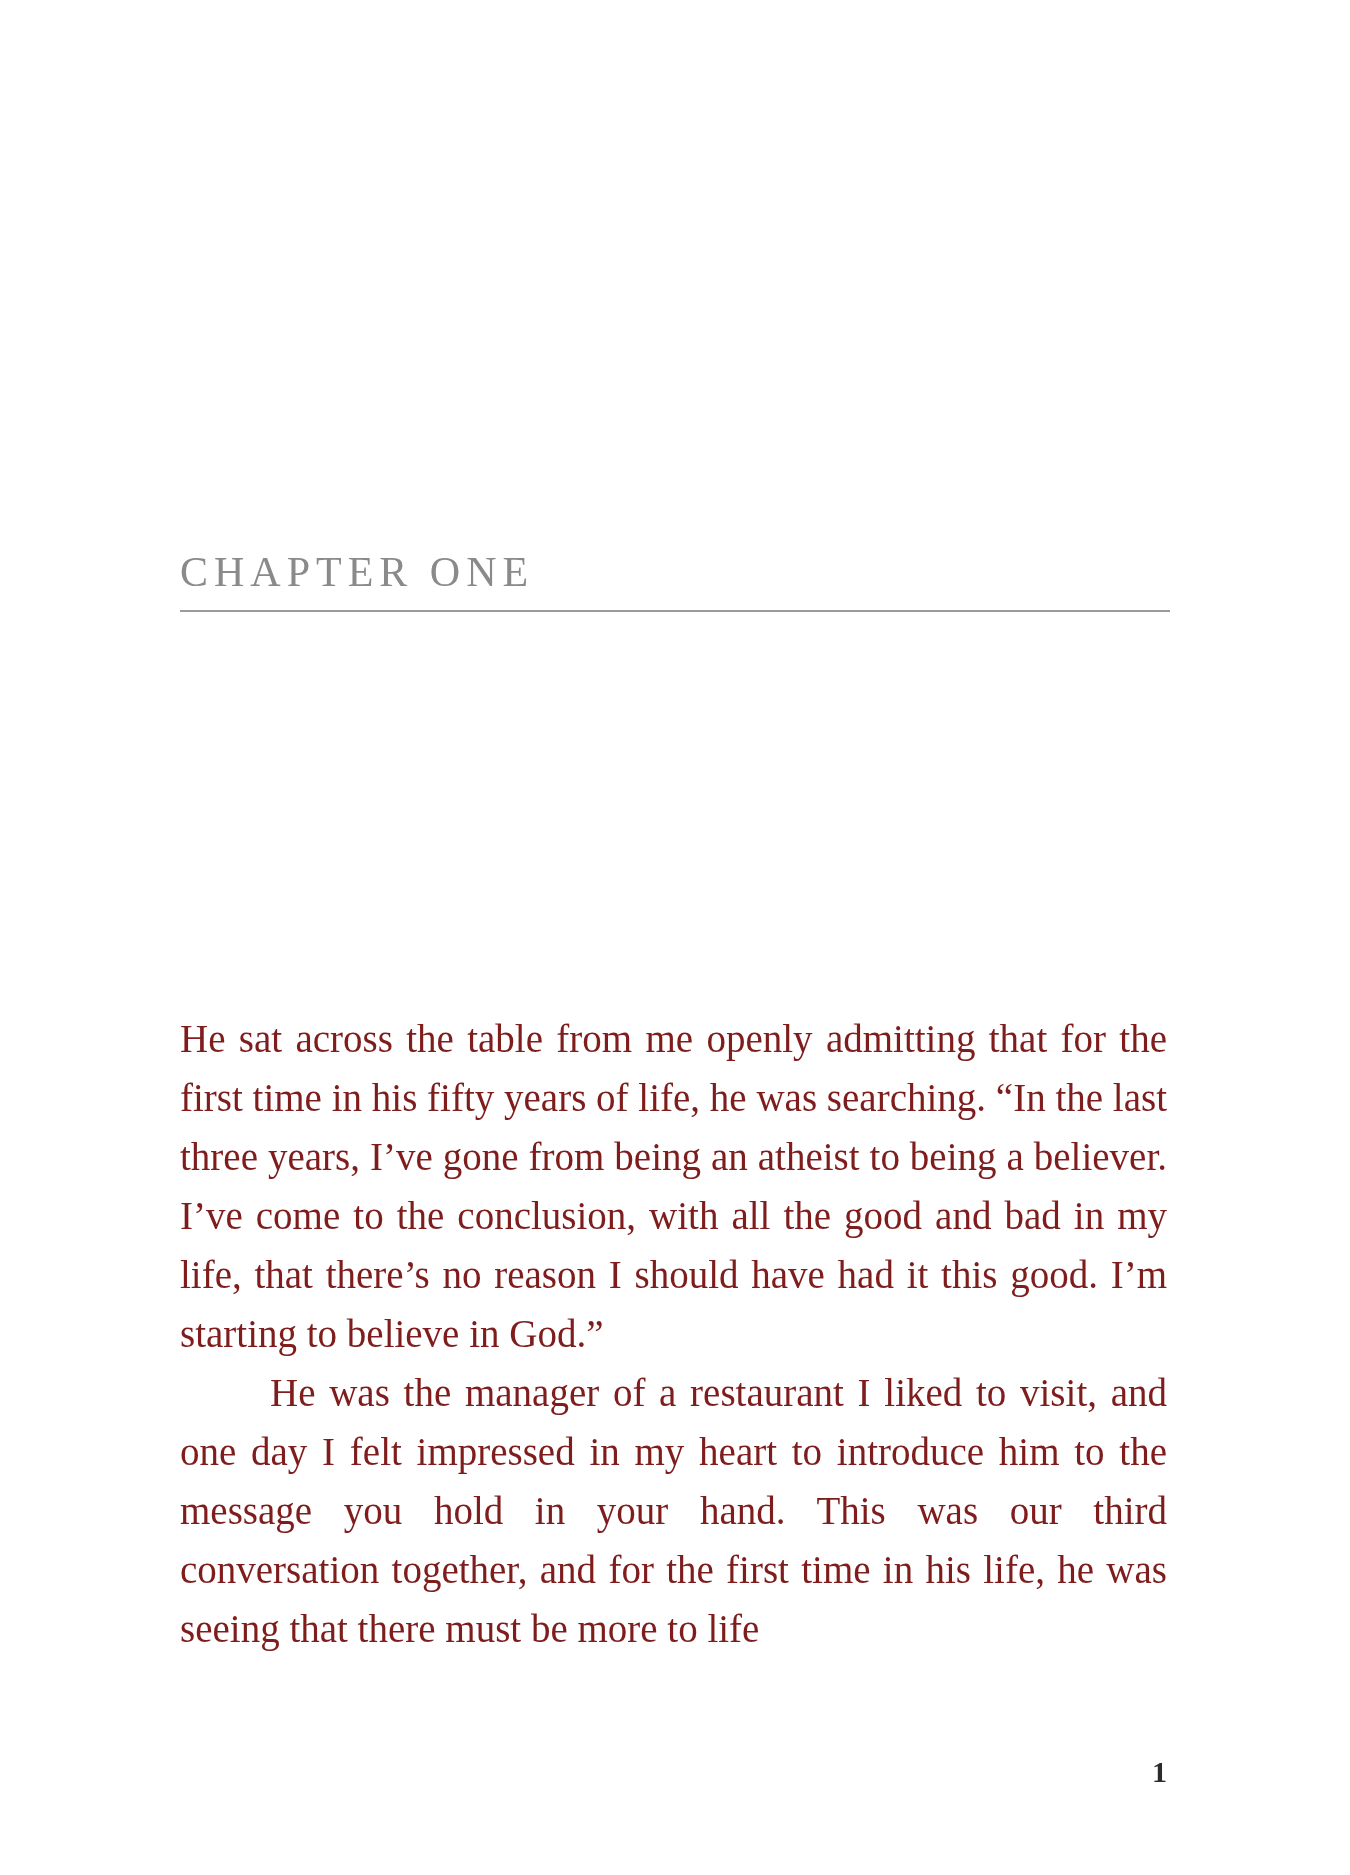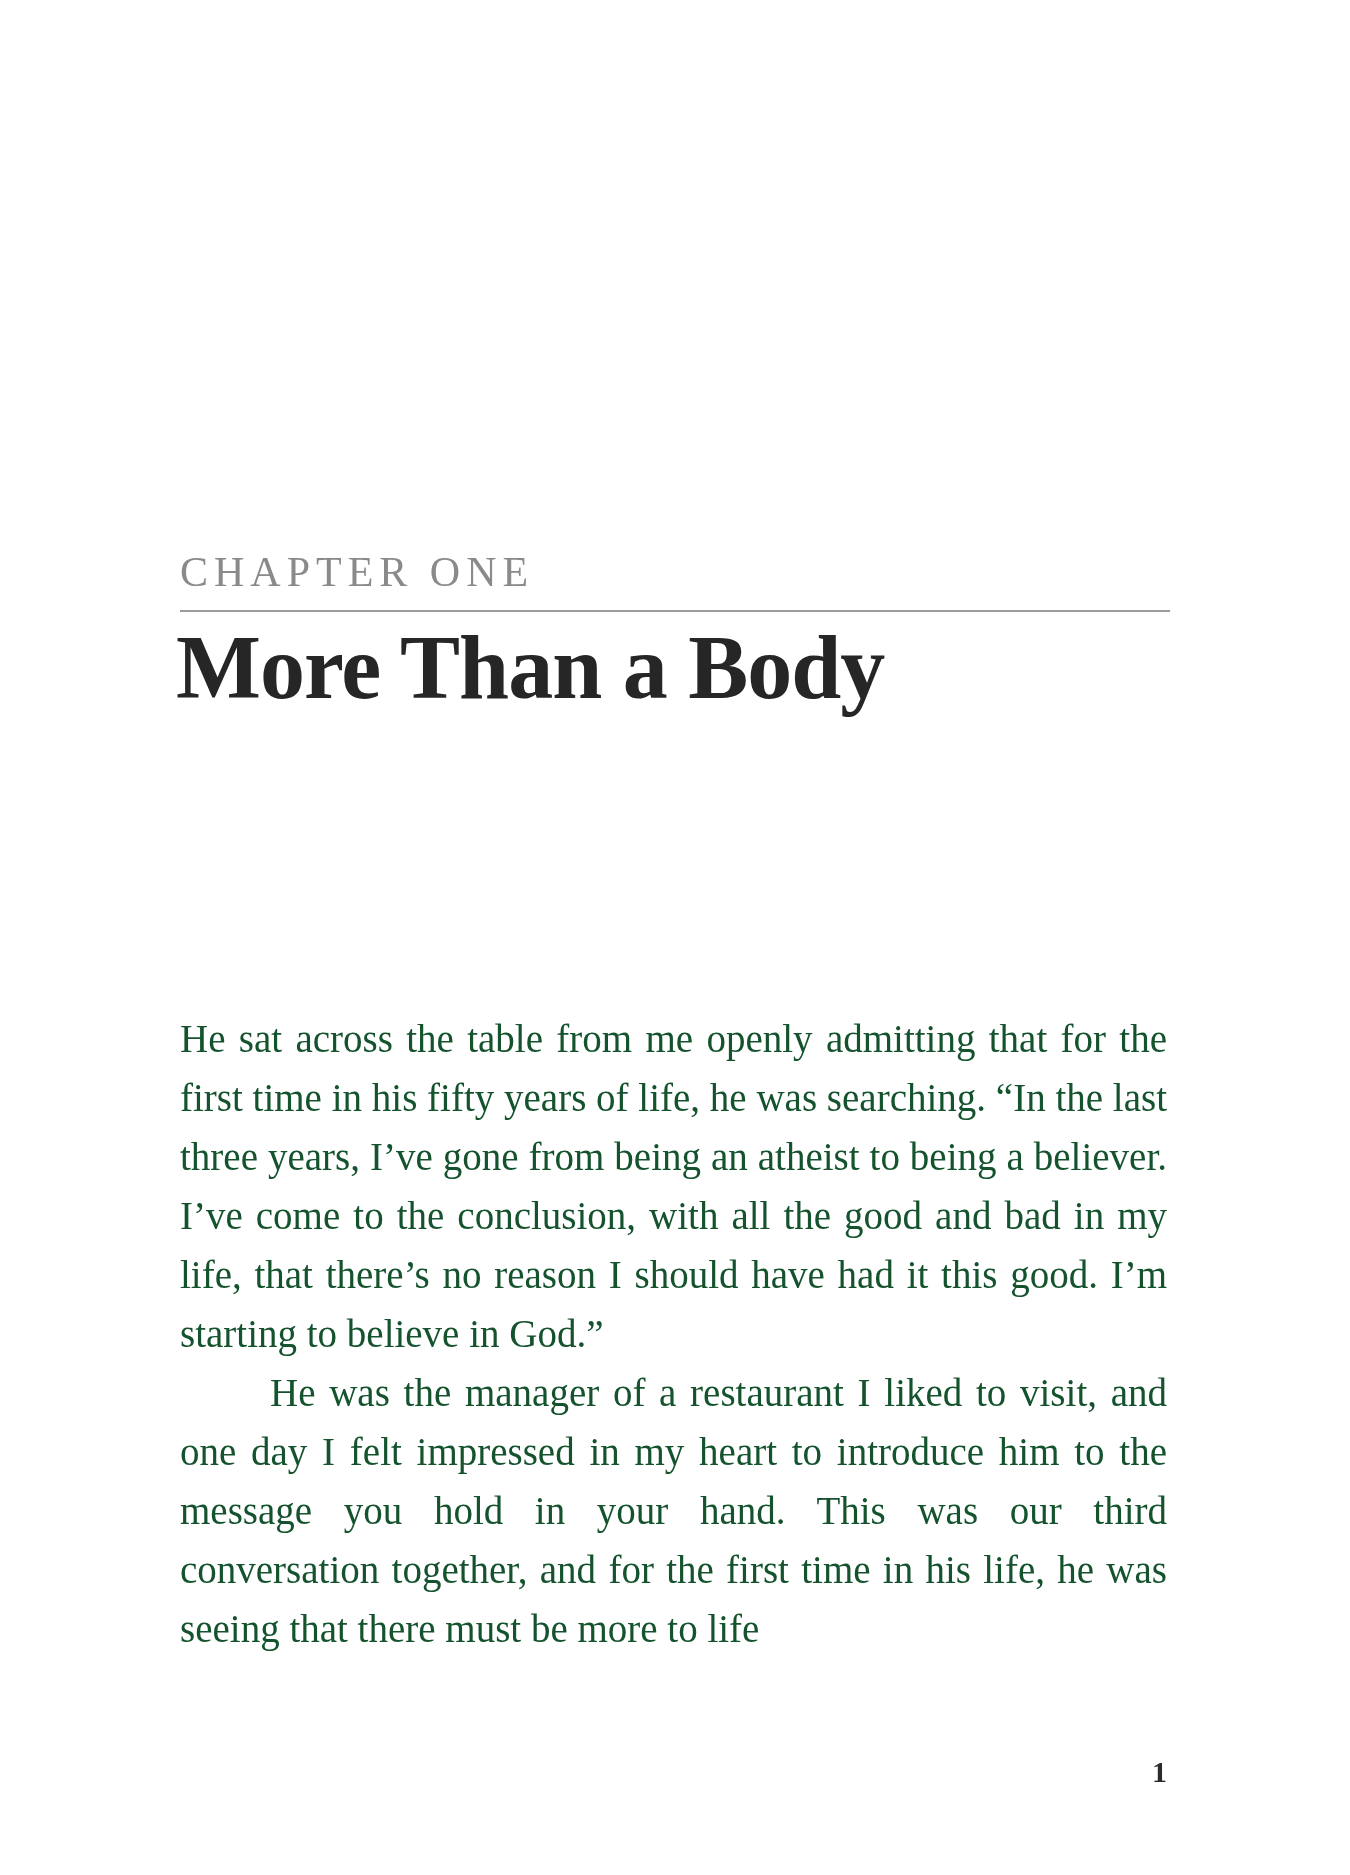--- a/index.html
+++ b/index.html
@@ -42,21 +42,21 @@
     letter-spacing: -1px;
     white-space: nowrap;
   }
   .body-text {
     position: absolute;
     left: 180px;
     top: 996px;
     width: 987px;
     font-size: 39px;
     line-height: 59px;
-    color: #14532d;
+    color: #7f1d1d;
   }
   .body-text p {
     text-align: justify;
     hyphens: none;
   }
   .body-text p.indented {
     text-indent: 90px;
     font-family: Liberation Serif, serif;
   }
   .page-number {
@@ -73,21 +73,20 @@
 </style>
 </head>
 <body>
 
 <div class="page">
 
   <div class="chapter-label">CHAPTER ONE</div>
 
   <div class="section-rule"></div>
 
-  <h1 class="chapter-title">More Than a Body</h1>
 
   <div class="body-text">
     <p>He sat across the table from me openly admitting that for the first time in his fifty years of life, he was searching. “In the last three years, I’ve gone from being an atheist to being a believer. I’ve come to the conclusion, with all the good and bad in my life, that there’s no reason I should have had it this good. I’m starting to believe in God.”</p>
     <p class="indented">He was the manager of a restaurant I liked to visit, and one day I felt impressed in my heart to introduce him to the message you hold in your hand. This was our third conversation together, and for the first time in his life, he was seeing that there must be more to life</p>
   </div>
 
   <div class="page-number">1</div>
 
 </div>
 

